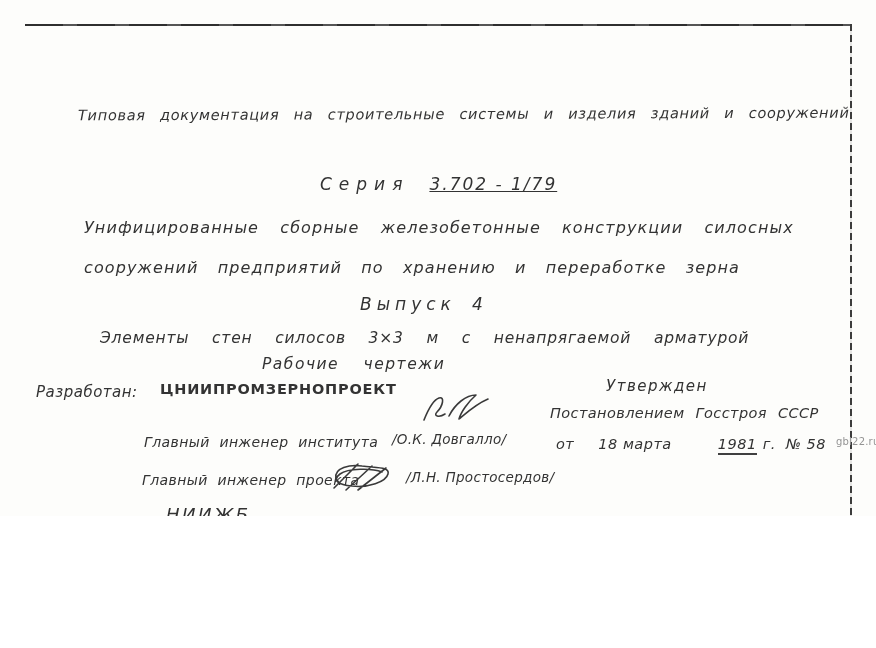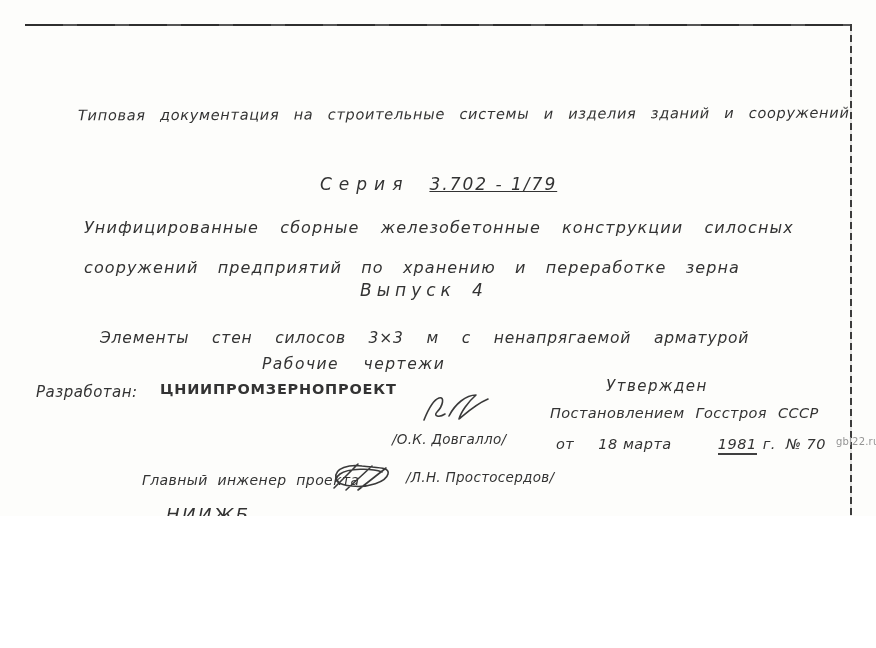--- a/index.html
+++ b/index.html
@@ -28,21 +28,21 @@
   }
 
   .header-line  { left:78px;  top:106px; font-size:14.5px; letter-spacing:0.7px; word-spacing:9px; transform:rotate(-0.2deg); }
   .series-line  { left:320px; top:174px; font-size:17px; }
   .series-label { letter-spacing:7px;font-style:italic; }
   .series-num   { margin-left:20px; letter-spacing:2px;text-decoration:underline; }
 
   .title-1 { left:84px; top:218px; font-size:16px; letter-spacing:1.1px; word-spacing:15px; }
   .title-2 { left:84px; top:258px; font-size:16px; letter-spacing:1.1px; word-spacing:13px; }
 
-  .issue-line  { left:360px; top:280px; font-size:17px; }
+  .issue-line  { left:360px; top:294px; font-size:17px; }
   .issue-label { letter-spacing:5px; }
   .issue-num   { margin-left:16px; }
 
   .subtitle-line { left:100px; top:329px; font-size:15.5px; letter-spacing:0.8px; word-spacing:17px; }
   .doctype-line  { left:262px; top:355px; font-size:15.5px; letter-spacing:1.5px; word-spacing:18px; }
 
   .dev-label { left:36px;  top:383px; font-size:15px; letter-spacing:0.5px; }
   .dev-org   { left:160px; top:381px; font-size:14.5px; font-style:normal; font-weight:600; letter-spacing:0.8px; }
 
   .appr-label { left:606px; top:377px; font-size:15px; letter-spacing:1.5px; }
@@ -99,27 +99,28 @@
 
   <div class="abs subtitle-line">Элементы стен силосов 3×3 м с ненапрягаемой арматурой</div>
   <div class="abs doctype-line">Рабочие чертежи</div>
 
   <div class="abs dev-label">Разработан:</div>
   <div class="abs dev-org">ЦНИИПРОМЗЕРНОПРОЕКТ</div>
 
   <div class="abs appr-label">Утвержден</div>
   <div class="abs appr-by">Постановлением Госстроя СССР</div>
   <div class="abs appr-date">
-    <span>от</span><span class="gap-a">18 марта</span><span class="gap-b underlined">1981</span><span class="gap-c">г.</span><span class="gap-d">№ 70</span>
+    <span>от</span><span class="gap-a">18 марта</span><span class="gap-b underlined">1981</span><span class="gap-c">г.</span><span class="gap-d">№ 58</span>
   </div>
 
   <svg class="sig sig-1" width="75" height="34" viewBox="0 0 75 34">
     <path d="M6 28 C10 18 15 8 21 6 C27 4 25 14 19 20 C15 24 21 26 27 22 M31 24 C37 12 48 3 58 3 C50 10 43 20 41 27 C47 22 58 12 70 7"></path>
   </svg>
 
+  <div class="abs role role-1">Главный инженер института</div>
   <div class="abs sig-name name-1">/О.К. Довгалло/</div>
 
   <div class="abs role role-2">Главный инженер проекта</div>
   <svg class="sig sig-2" width="70" height="32" viewBox="0 0 70 32">
     <path d="M10 18 C8 8 24 4 36 6 C52 8 64 7 62 14 C60 22 42 28 26 26 C12 25 6 20 14 14 C22 8 46 8 56 12 M8 28 L32 4 M20 30 L46 6 M32 30 L60 8"></path>
   </svg>
   <div class="abs sig-name name-2">/Л.Н. Простосердов/</div>
 
   <div class="abs org-2">НИИЖБ</div>
 

